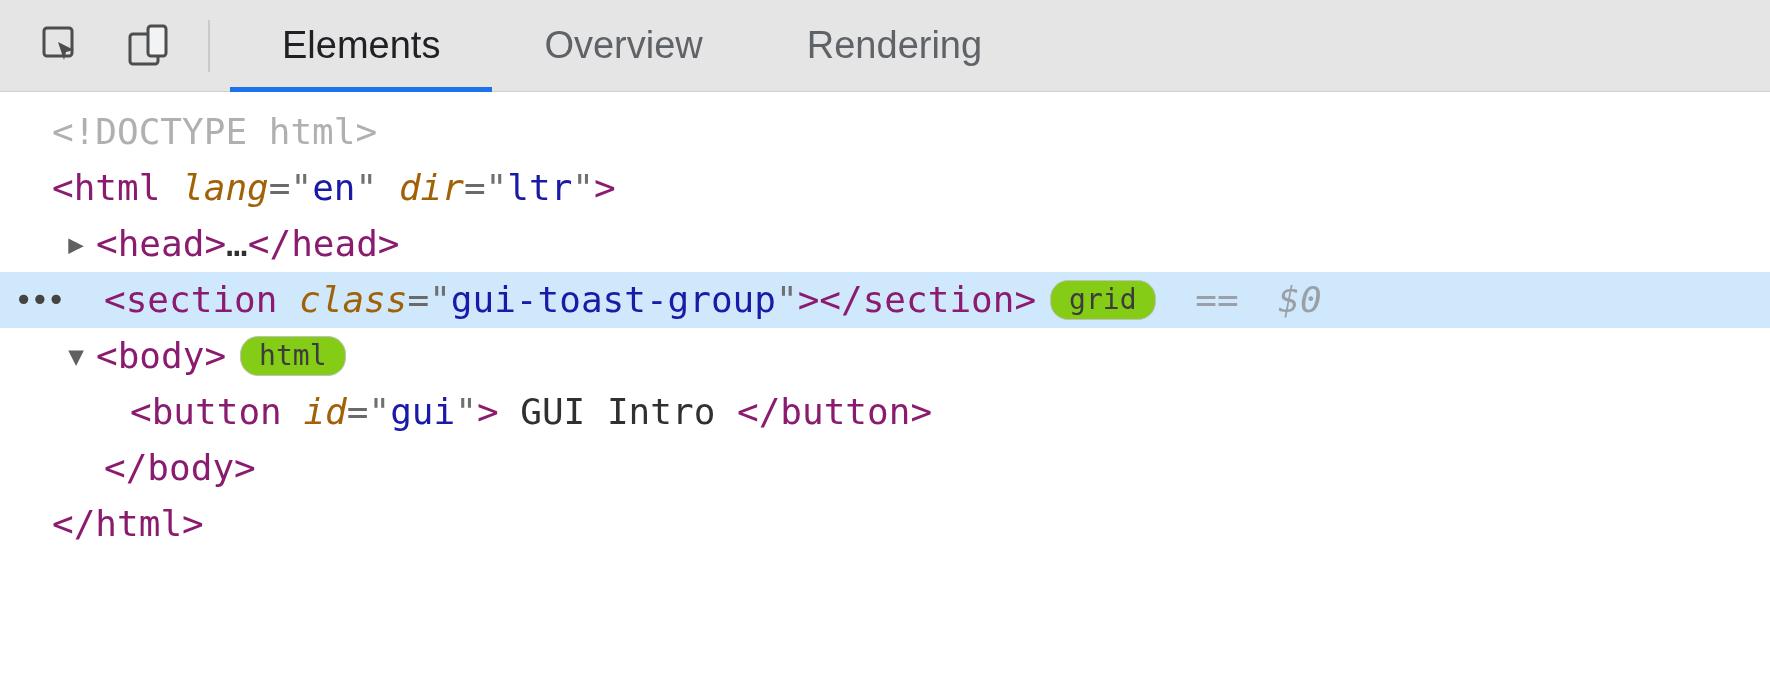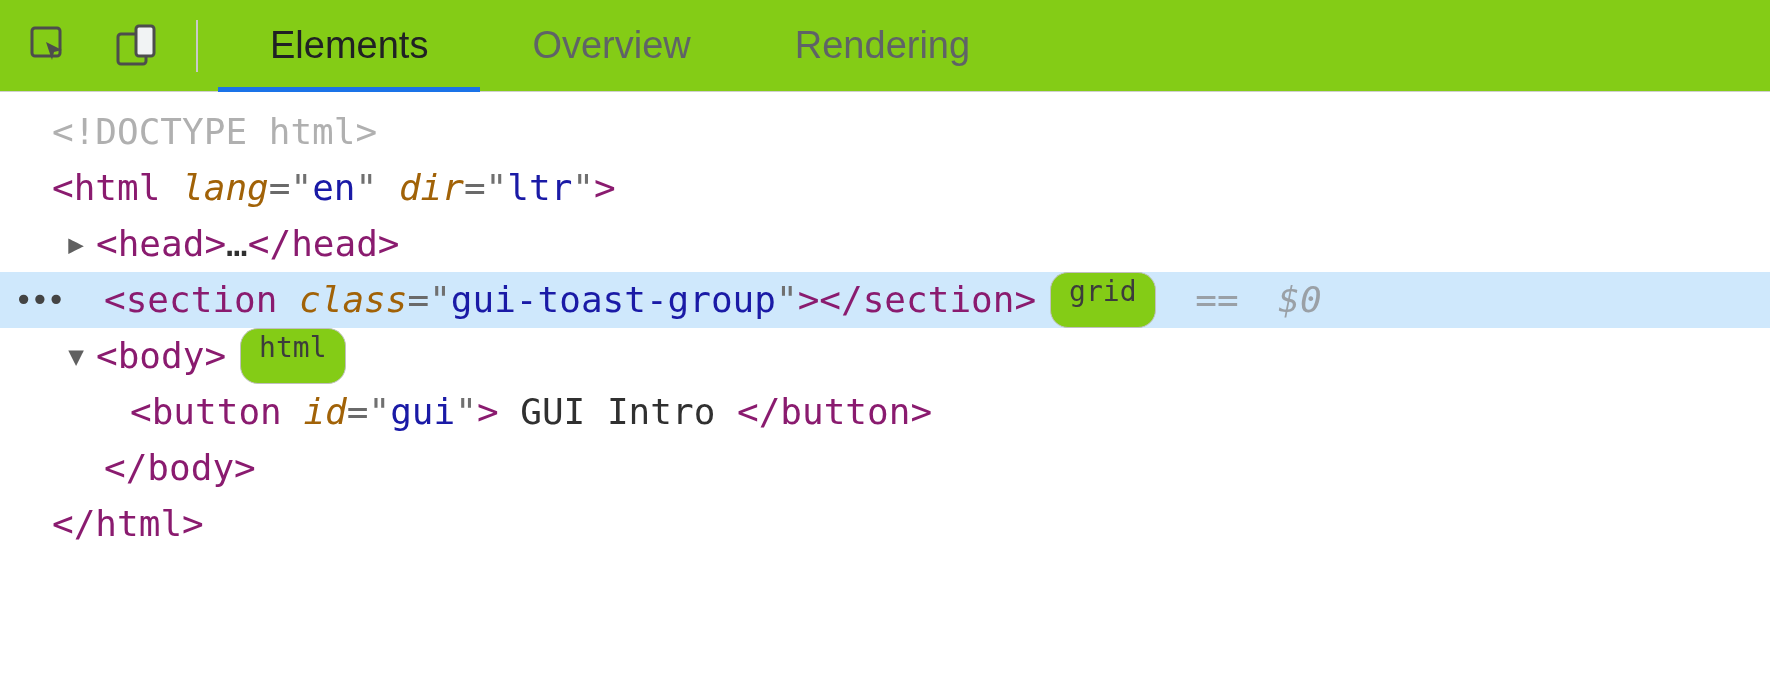--- a/index.html
+++ b/index.html
@@ -7,25 +7,25 @@
       font-family: ".SFNSText-Regular", "SF Pro Text", -apple-system, BlinkMacSystemFont, "Segoe UI", Helvetica, Arial, sans-serif;
       background: #ffffff;
       width: 1770px;
       height: 682px;
       overflow: hidden;
     }
 
     
     .toolbar {
       height: 92px;
-      background: #84cc16;
+      background: #e5e5e5;
       border-bottom: 1px solid #d0d0d0;
       display: flex;
       align-items: center;
-      padding-left: 26px;
+      padding-left: 38px;
       gap: 0;
     }
     .toolbar-icons {
       display: flex;
       align-items: center;
       gap: 38px;
       padding-right: 36px;
       border-right: 2px solid #c9c9c9;
       height: 52px;
     }
@@ -72,20 +72,21 @@
     
     .tree {
       font-family: "SF Mono", Menlo, Consolas, monospace;
       font-size: 36px;
       line-height: 56px;
       padding-top: 12px;
       position: relative;
     }
     .row {
       display: flex;
+      align-items: center;
       padding-left: 52px;
       white-space: pre;
       position: relative;
     }
     .row.indent-1 { padding-left: 64px; }
     .row.indent-2 { padding-left: 104px; }
     .row.indent-3 { padding-left: 130px; }
     .row.selected {
       background: #cfe8fc;
     }

